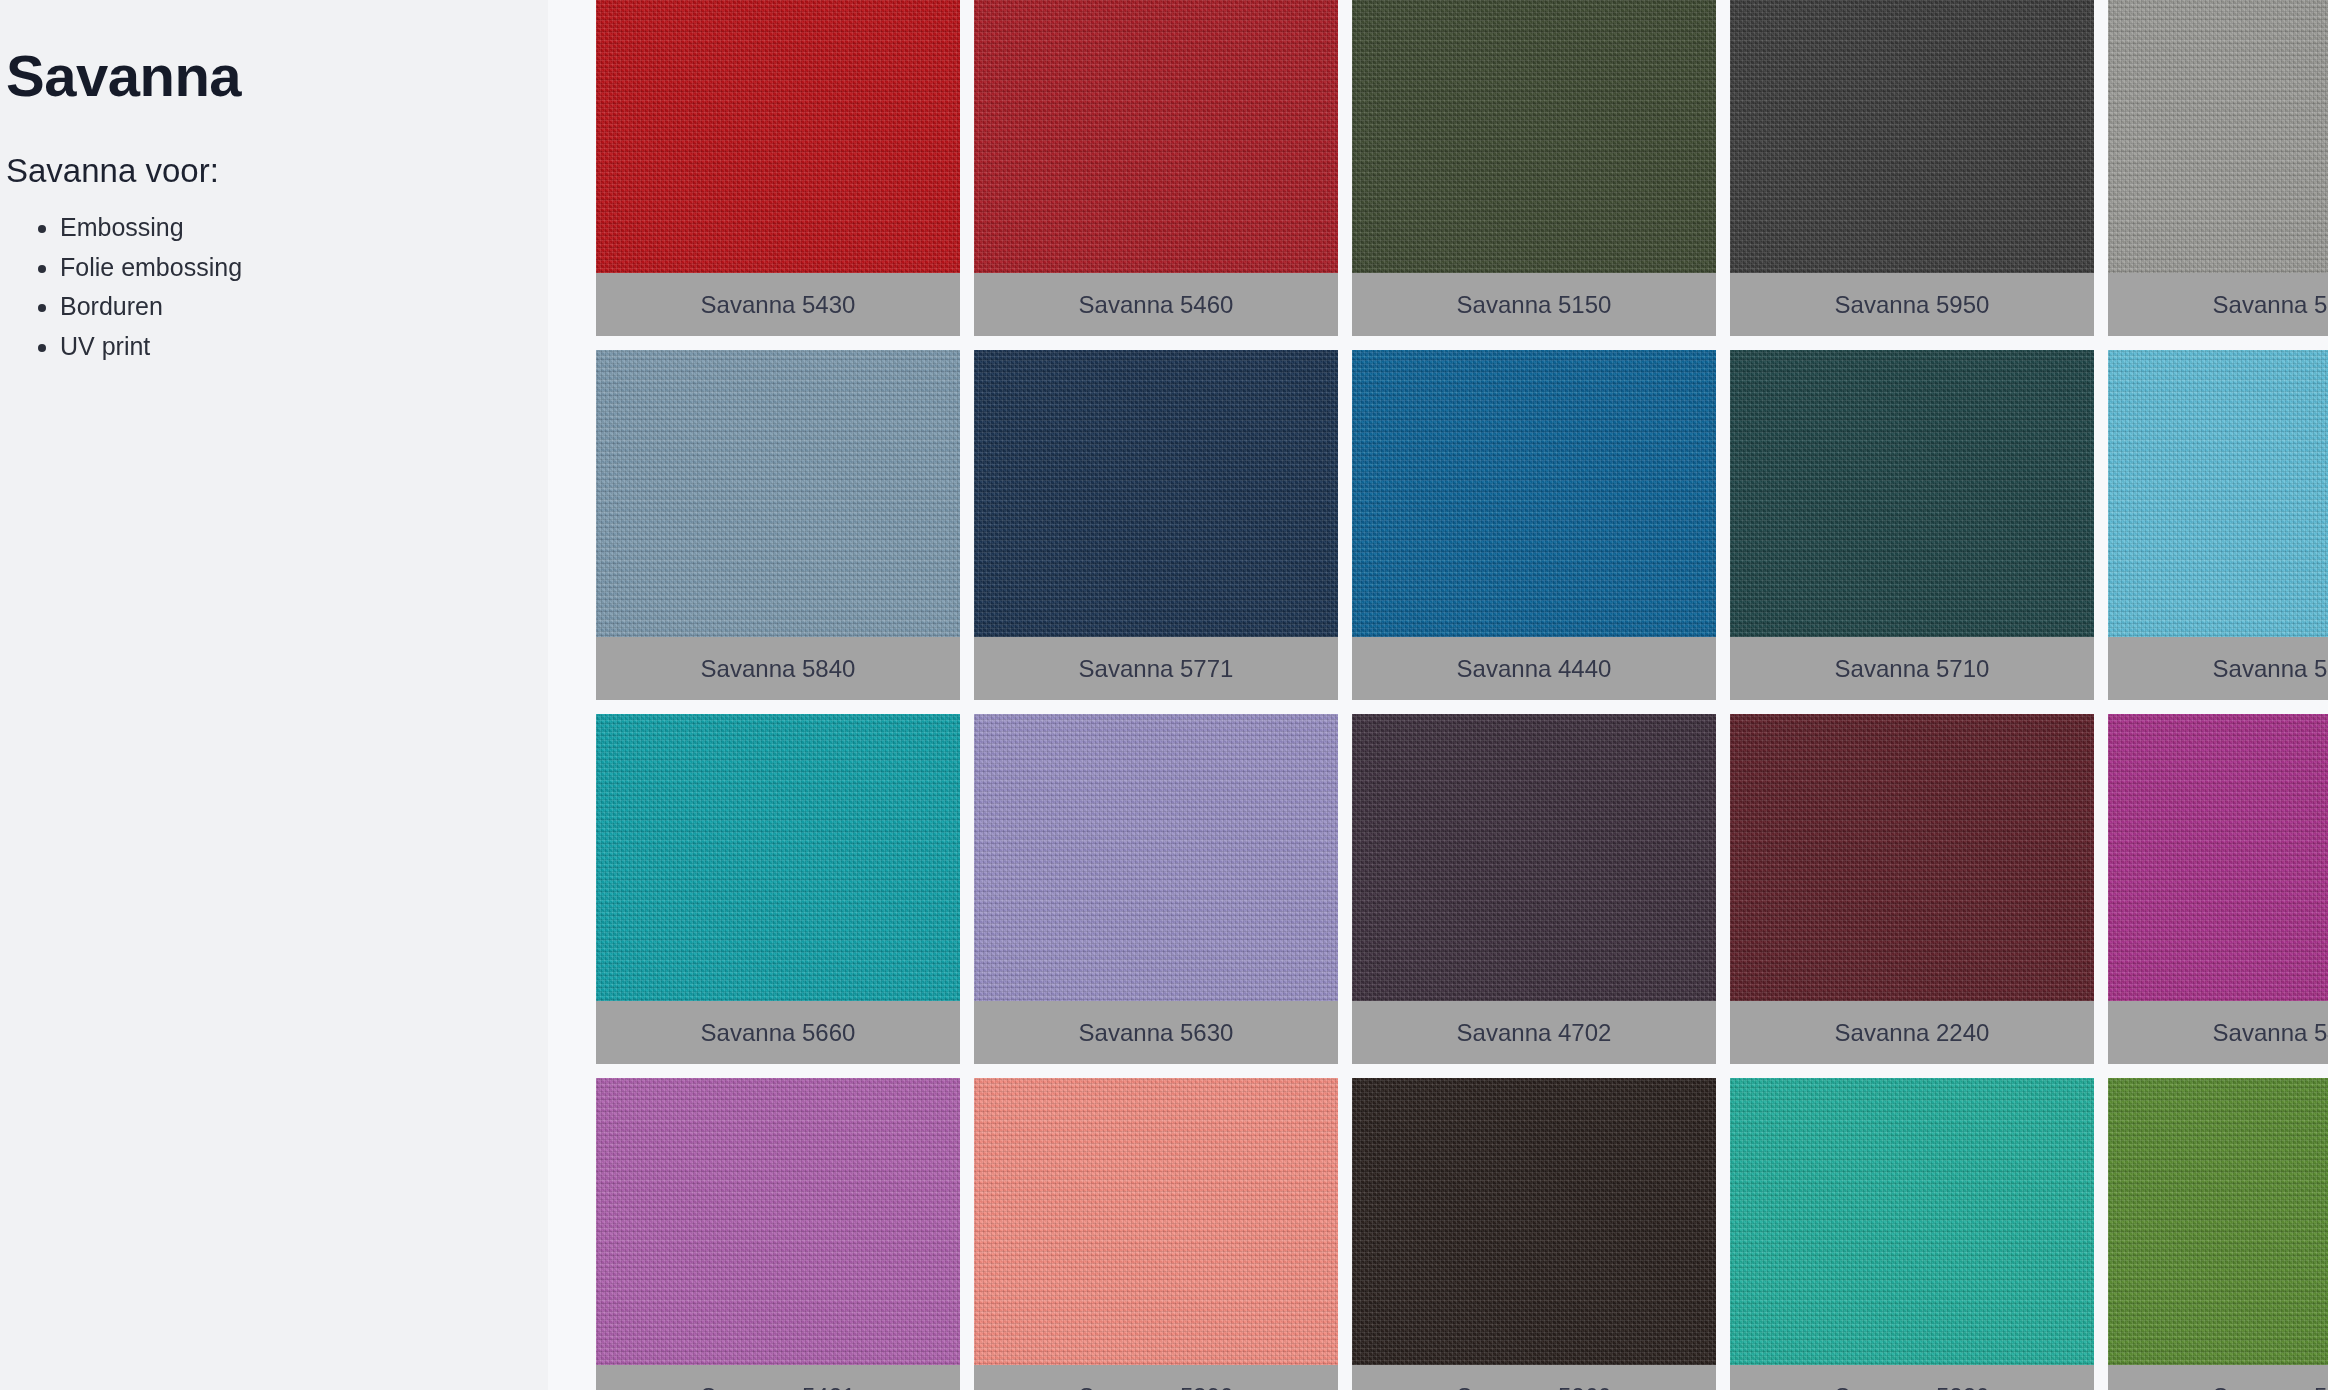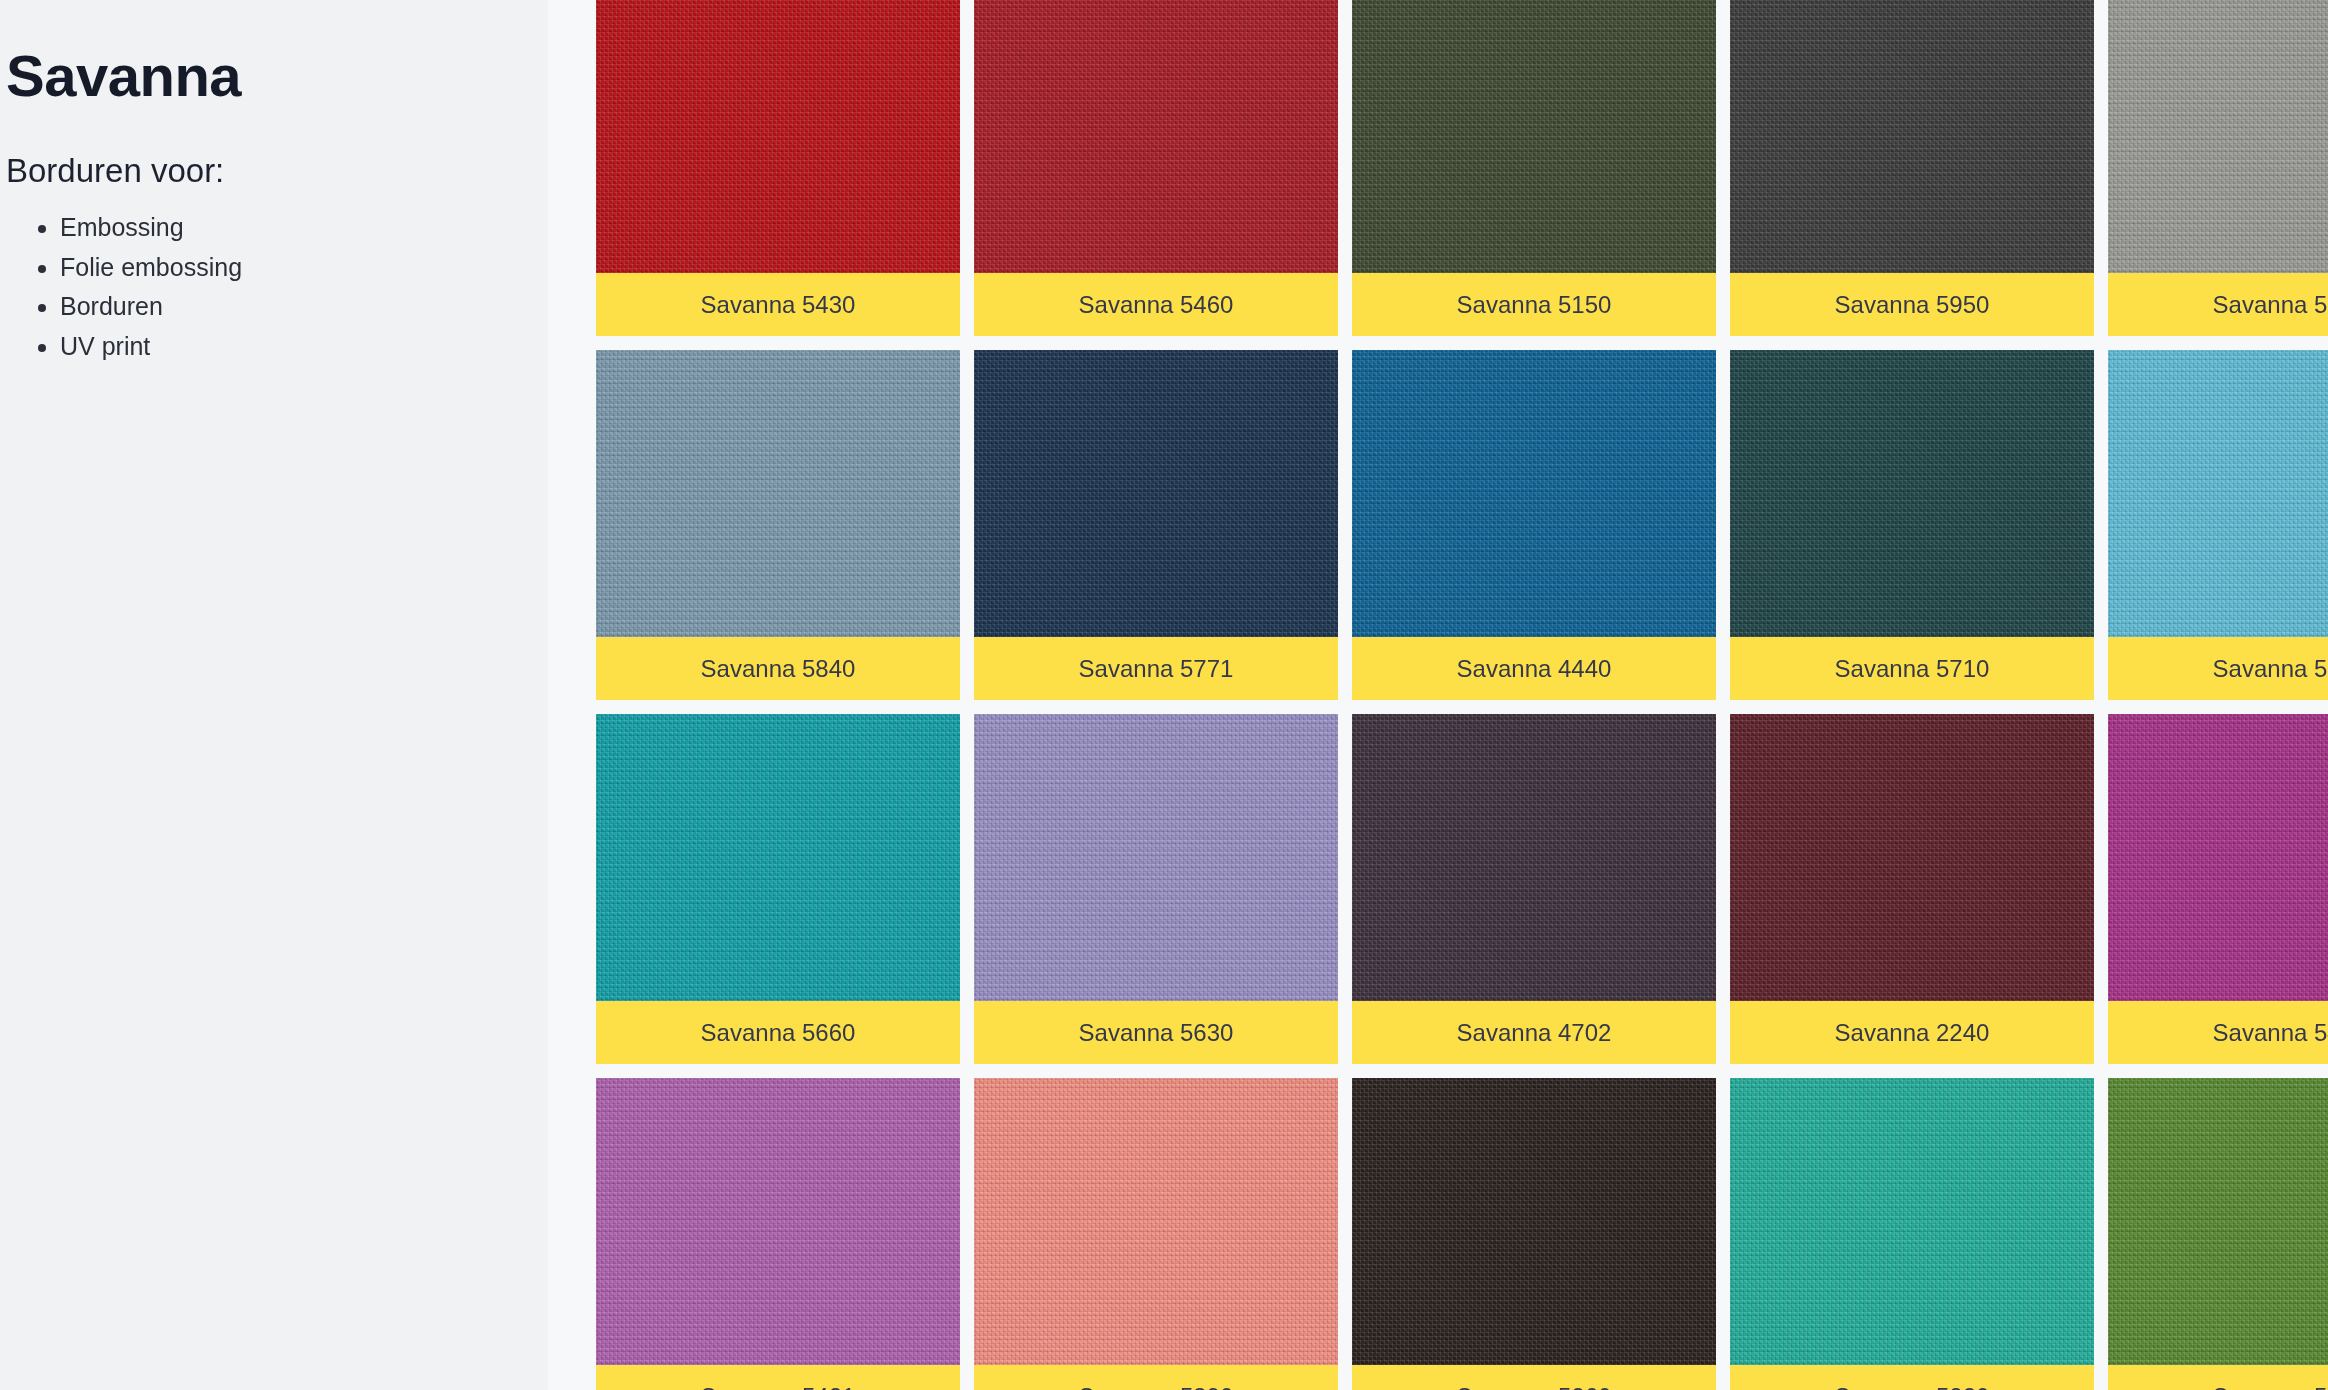--- a/index.html
+++ b/index.html
@@ -83,31 +83,31 @@
     opacity:.55;
     mix-blend-mode:overlay;
   }
   .swatch-label{
     height:63px;
     display:flex;
     align-items:center;
     justify-content:center;
     font-size:24px;
     color:#34384a;
-    background:#fde047;
+    background:#a3a3a3;
   }
 </style>
 </head>
 <body>
 
 <div class="page">
 
   <aside class="sidebar">
     <h1 class="brand-title">Savanna</h1>
-    <h2 class="subhead">Borduren voor:</h2>
+    <h2 class="subhead">Savanna voor:</h2>
     <ul class="feature-list">
         <li>Embossing</li>
         <li>Folie embossing</li>
         <li>Borduren</li>
         <li>UV print</li>
       </ul>
   </aside>
 
   <main class="content">
     <div class="grid">

